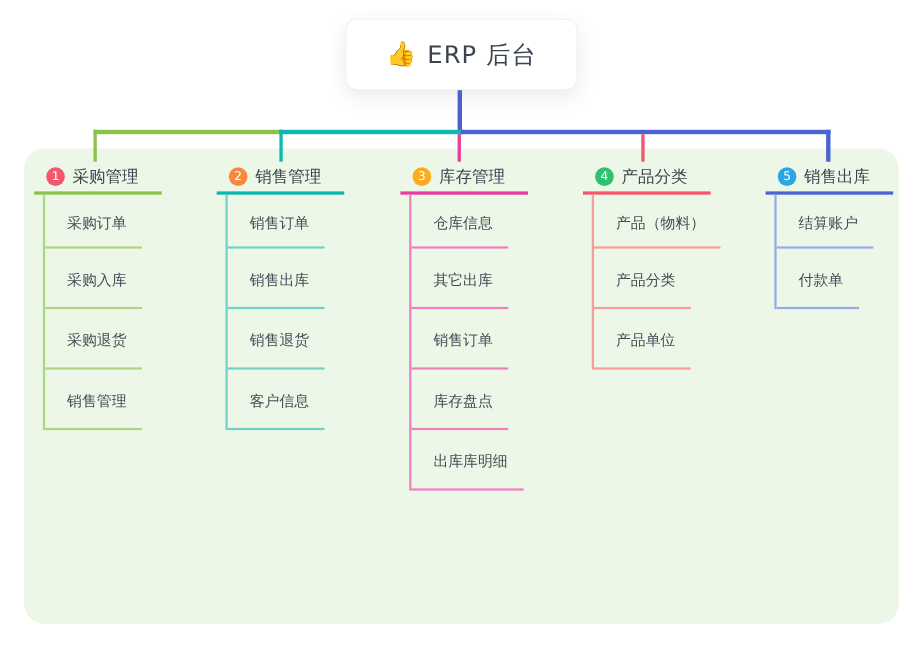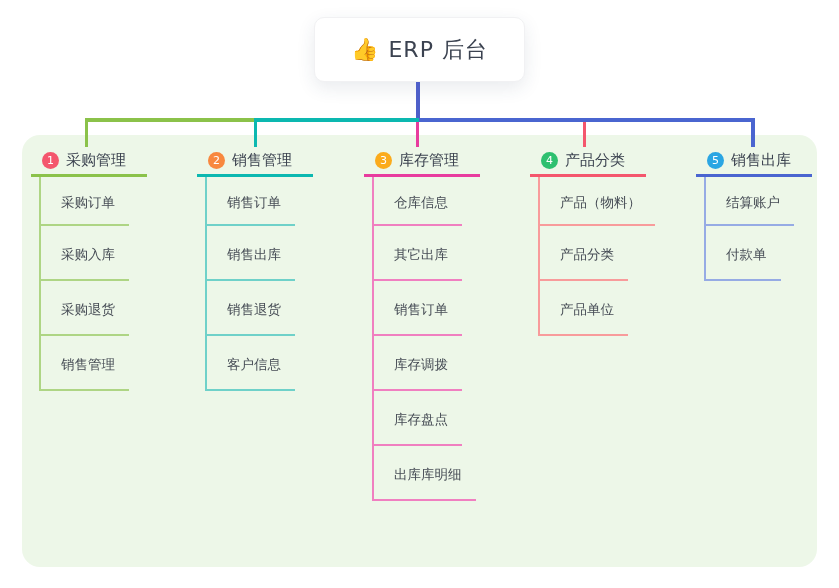--- a/index.html
+++ b/index.html
@@ -176,23 +176,20 @@
           <div class="child" style="border-bottom-color: rgb(240, 127, 192);">
             <span class="child-label">仓库信息</span>
           </div>
           <div class="child" style="border-bottom-color: rgb(240, 127, 192);">
             <span class="child-label">其它出库</span>
           </div>
           <div class="child" style="border-bottom-color: rgb(240, 127, 192);">
             <span class="child-label">销售订单</span>
           </div>
           <div class="child" style="border-bottom-color: rgb(240, 127, 192);">
-            <span class="child-label">库存调拨</span>
-          </div>
-          <div class="child" style="border-bottom-color: rgb(240, 127, 192);">
             <span class="child-label">库存盘点</span>
           </div>
           <div class="child" style="border-bottom-color: rgb(240, 127, 192);">
             <span class="child-label">出库库明细</span>
           </div>
         </div>
       </div>
       <div class="branch" style="left: 530px;">
         <div class="branch-title" style="border-bottom-color: rgb(244, 86, 109);">
           <span class="badge" style="background: rgb(46, 192, 111);">4</span>

